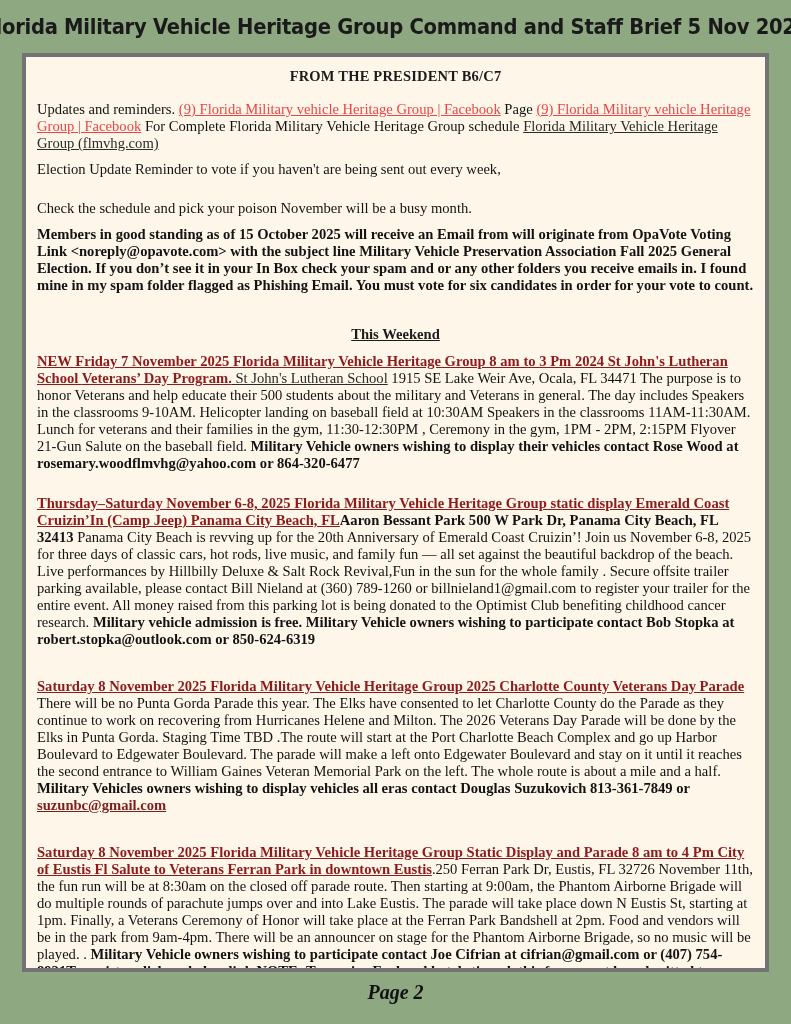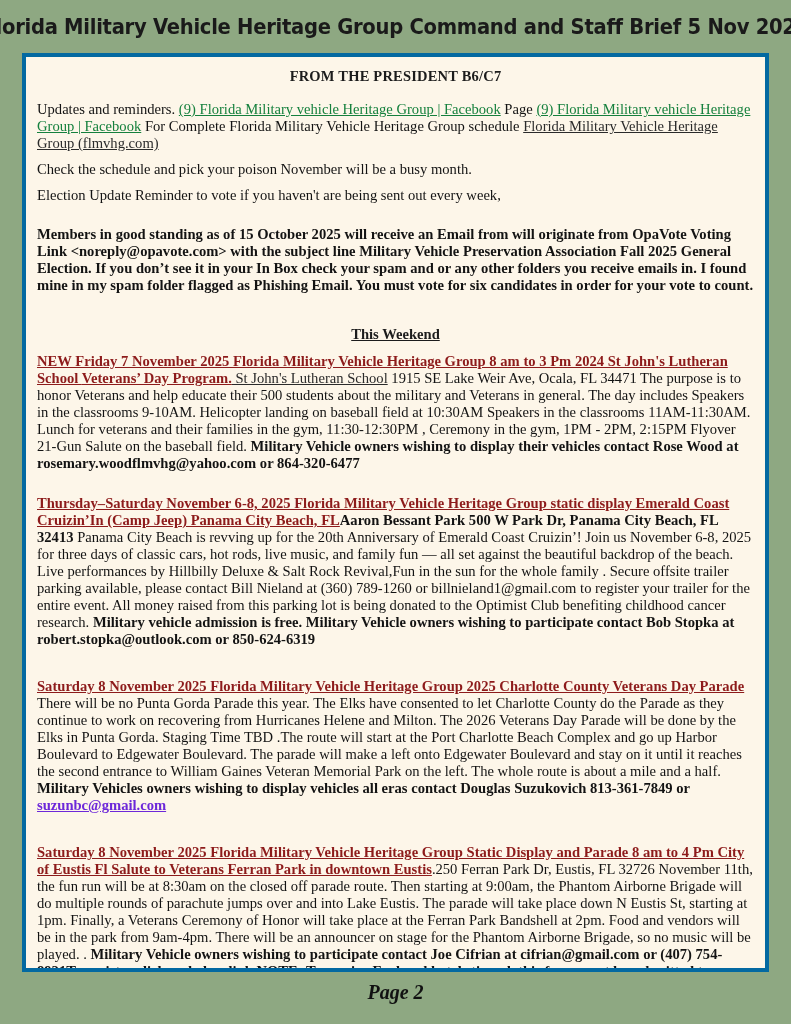--- a/index.html
+++ b/index.html
@@ -42,21 +42,21 @@
     text-align: center;
   }
   
   .frame {
     position: absolute;
     left: 22px;
     top: 53px;
     width: 747px;
     height: 919px;
     background: #fdf6e9;
-    border: 4px solid #0369a1;
+    border: 4px solid #737373;
     box-sizing: border-box;
     overflow: hidden;
   }
   .frame-inner {
     padding: 8px 11px 10px 11px;
   }
   .doc-header {
     text-align: center;
     font-weight: bold;
     font-size: 14.5px;
@@ -70,29 +70,29 @@
     color: #131313;
     margin: 0 0 11px 0;
     text-align: left;
   }
   p.tight { margin-bottom: 9px; }
   p.gap-lg { margin-bottom: 22px; }
   p.gap-xl { margin-bottom: 32px; }
   .strong { font-weight: bold; }
   
   .link-blue {
-    color: #15803d;
+    color: #ef4444;
     text-decoration: underline;
   }
   .link-dark {
     color: #2b2b2b;
     text-decoration: underline;
   }
   .link-bold-dark {
-    color: #6d28d9;
+    color: #7f1d1d;
     font-weight: bold;
     text-decoration: underline;
   }
   
   .sec-head {
     color: #8d1b1b;
     font-weight: bold;
     text-decoration: underline;
   }
   .weekend-title {
@@ -134,23 +134,23 @@
     <div class="masthead-title">Florida Military Vehicle Heritage Group  Command and Staff Brief 5 Nov 2025</div>
   </div>
 
   <div class="frame">
     <div class="frame-inner">
 
       <div class="doc-header">FROM THE PRESIDENT B6/C7</div>
 
       <p class="body tight"><span>Updates and reminders. </span><a class="link-blue" href="#">(9) Florida Military vehicle Heritage Group | Facebook</a><span> Page </span><a class="link-blue" href="#">(9) Florida Military vehicle Heritage Group | Facebook</a><span> For Complete Florida Military Vehicle Heritage Group schedule </span><a class="link-dark" href="#">Florida Military Vehicle Heritage Group (flmvhg.com)</a></p>
 
+      <p class="body gap-lg">Election Update  Reminder to vote if you haven't are being sent out every week,</p>
+
       <p class="body tight">Check the schedule and pick your poison November will be a busy month.</p>
-
-      <p class="body gap-lg">Election Update  Reminder to vote if you haven't are being sent out every week,</p>
 
       <p class="body strong gap-xl">Members in good standing as of 15 October 2025 will receive an Email from will originate from OpaVote Voting Link &lt;noreply@opavote.com&gt; with the subject line Military Vehicle Preservation Association Fall 2025 General Election. If you don’t see it in your In Box  check your spam and or any other folders you receive emails in. I found mine in my spam folder flagged as Phishing Email. You must vote for six candidates in order for your vote to count.</p>
 
       <div class="weekend-title">This Weekend</div>
 
       <p class="body"><span class="sec-head"> NEW Friday 7 November 2025  Florida Military Vehicle Heritage Group  8 am to 3 Pm 2024  St John's  Lutheran School </span><span class="sec-head">Veterans’ Day Program.</span><span class="link-dark"> St John's Lutheran School</span><span> 1915 SE Lake Weir Ave, Ocala, FL 34471  The purpose is to honor Veterans and help educate their 500 students about the military and Veterans in general. The day includes Speakers in the classrooms 9-10AM. Helicopter landing on baseball field at 10:30AM  Speakers in the classrooms 11AM-11:30AM. Lunch for veterans and their families in the gym, 11:30-12:30PM , Ceremony in the gym, 1PM - 2PM, 2:15PM Flyover 21-Gun Salute on the baseball field. </span><span class="strong"> Military Vehicle owners wishing to display their vehicles contact Rose Wood at rosemary.woodflmvhg@yahoo.com or 864-320-6477</span></p>
 
       <div class="spacer-sm"></div>
 
       <p class="body"><span class="sec-head">Thursday–Saturday November 6-8, 2025 Florida Military Vehicle Heritage Group static display Emerald Coast Cruizin’In (Camp Jeep) Panama City Beach, FL</span><span class="strong">Aaron Bessant Park  500 W Park Dr, Panama City Beach, FL 32413</span><span> Panama City Beach is revving up for the 20th Anniversary of Emerald Coast Cruizin’! Join us November 6-8, 2025 for three days of classic cars, hot rods, live music, and family fun — all set against the beautiful backdrop of the beach. Live performances by Hillbilly Deluxe &amp; Salt Rock Revival,Fun in the sun for the whole family . Secure offsite trailer parking available, please contact Bill Nieland at (360) 789-1260 or billnieland1@gmail.com to register your trailer for the entire event. All money raised from this parking lot is being donated to the Optimist Club benefiting childhood cancer research. </span><span class="strong">Military vehicle admission is free. Military Vehicle owners wishing to participate contact Bob Stopka at robert.stopka@outlook.com or 850-624-6319</span></p>

